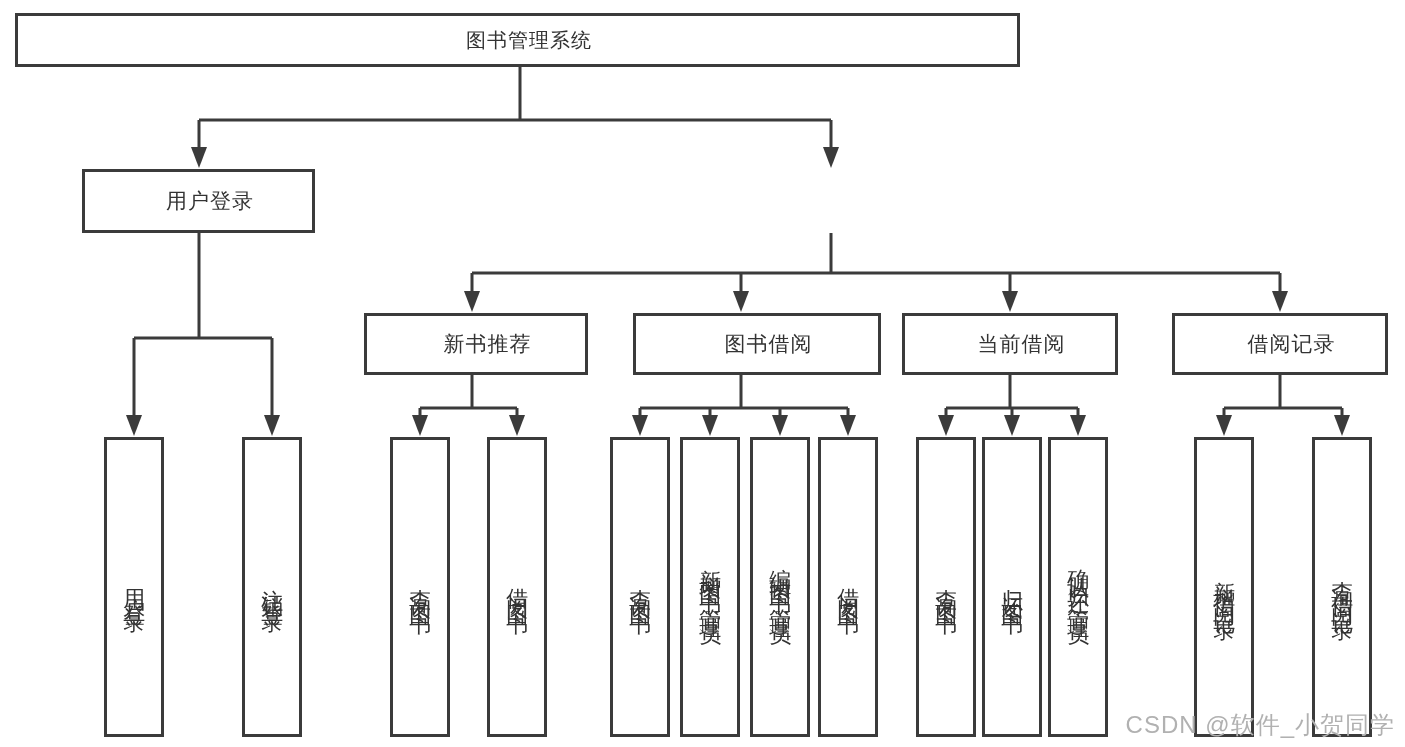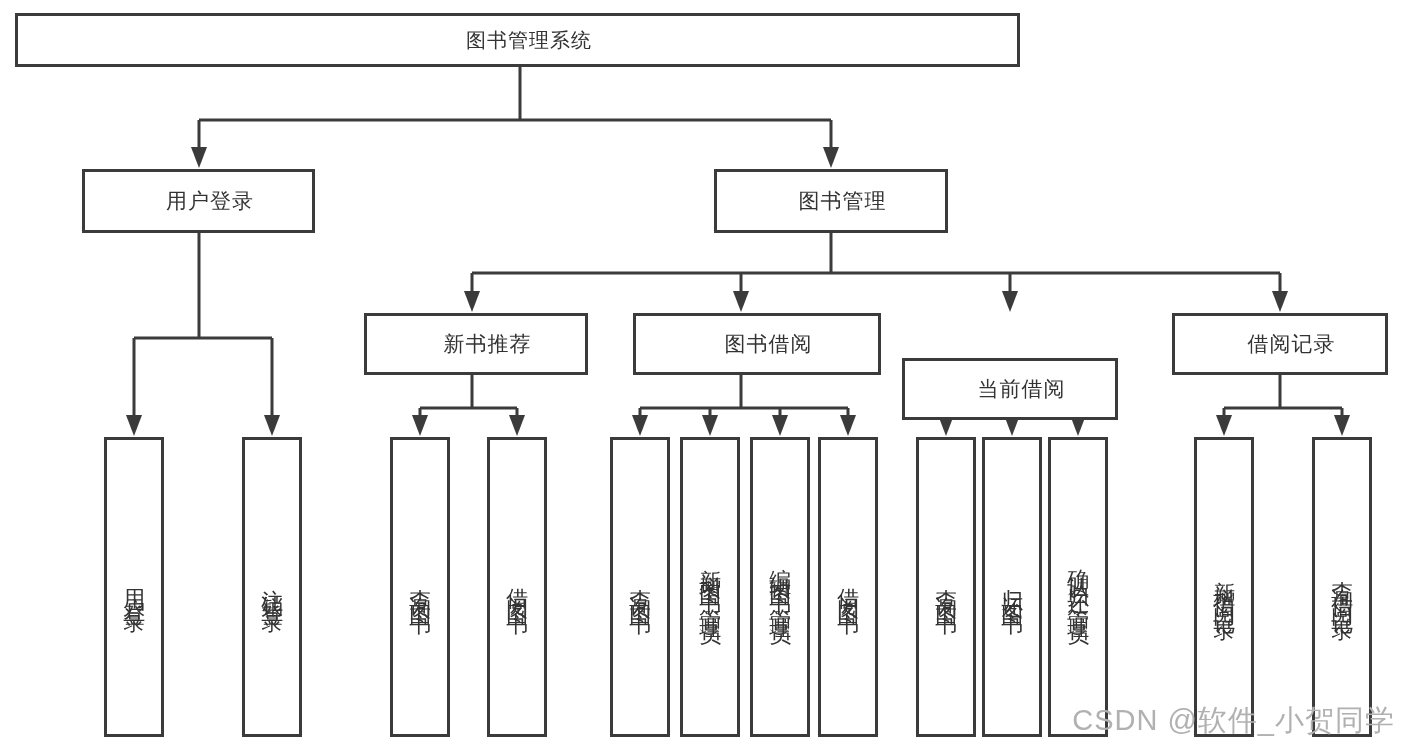--- a/index.html
+++ b/index.html
@@ -48,21 +48,21 @@
     writing-mode: vertical-rl;
     text-orientation: mixed;
     font-size: 22px;
     letter-spacing: 8px;
     padding: 6px 0;
   }
   .watermark {
     position: absolute;
     right: 10px;
     bottom: 6px;
-    font-size: 29px;
+    font-size: 24px;
     color: #b1b1b1;
     letter-spacing: 1px;
     white-space: nowrap;
   }
 </style>
 </head>
 <body>
 
 <div class="canvas">
 
@@ -95,25 +95,24 @@
       <polygon points="1004,415 1020,415 1012,436"></polygon>
       <polygon points="1070,415 1086,415 1078,436"></polygon>
       <polygon points="1216,415 1232,415 1224,436"></polygon>
       <polygon points="1334,415 1350,415 1342,436"></polygon>
     </g>
   </svg>
 
   <div class="node root">图书管理系统</div>
 
   <div class="node" style="left:82px; top:169px; width:233px; height:64px;">用户登录</div>
-  <div class="node" style="left:714px; top:169px; width:234px; height:64px;">图书管理</div>
 
   <div class="node" style="left:364px; top:313px; width:224px; height:62px;">新书推荐</div>
   <div class="node" style="left:633px; top:313px; width:248px; height:62px;">图书借阅</div>
-  <div class="node" style="left:902px; top:313px; width:216px; height:62px;margin-top:45px;">当前借阅</div>
+  <div class="node" style="left:902px; top:313px; width:216px; height:62px;">当前借阅</div>
   <div class="node" style="left:1172px; top:313px; width:216px; height:62px;">借阅记录</div>
 
   <div class="node leaf" style="left:104px;">用户登录</div>
   <div class="node leaf" style="left:242px;">注销登录</div>
 
   <div class="node leaf" style="left:390px;">查询图书</div>
   <div class="node leaf" style="left:487px;">借阅图书</div>
 
   <div class="node leaf" style="left:610px;">查询图书</div>
   <div class="node leaf" style="left:680px;">新增图书（管理员）</div>

